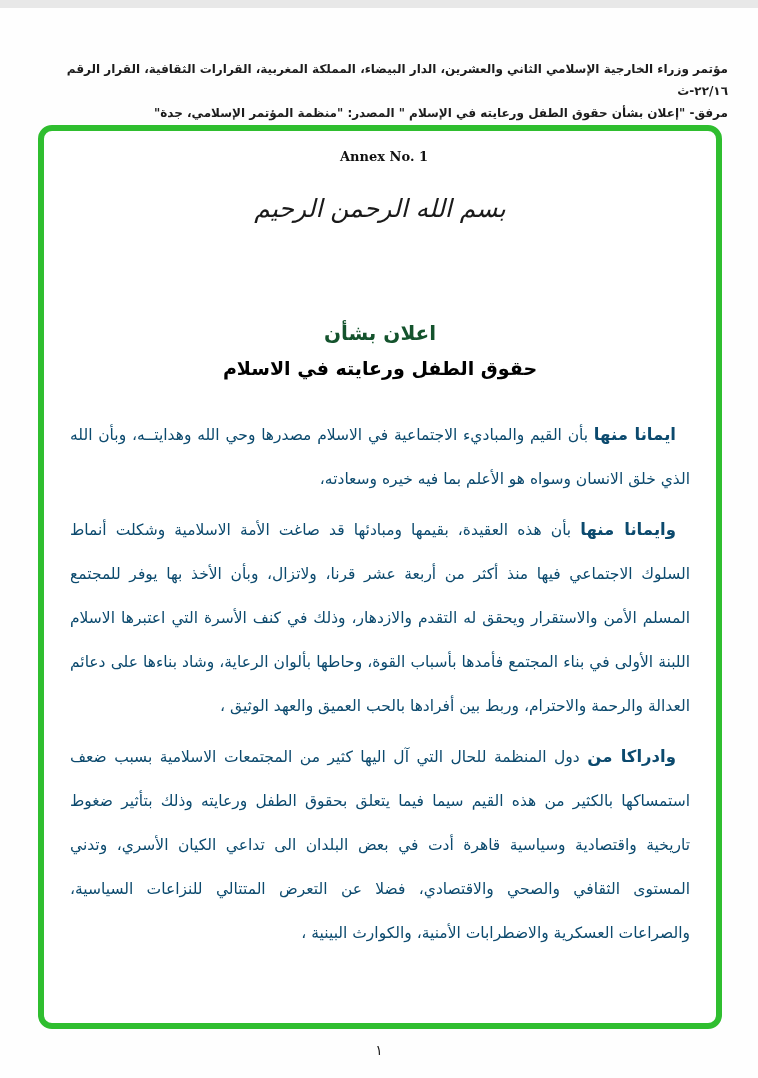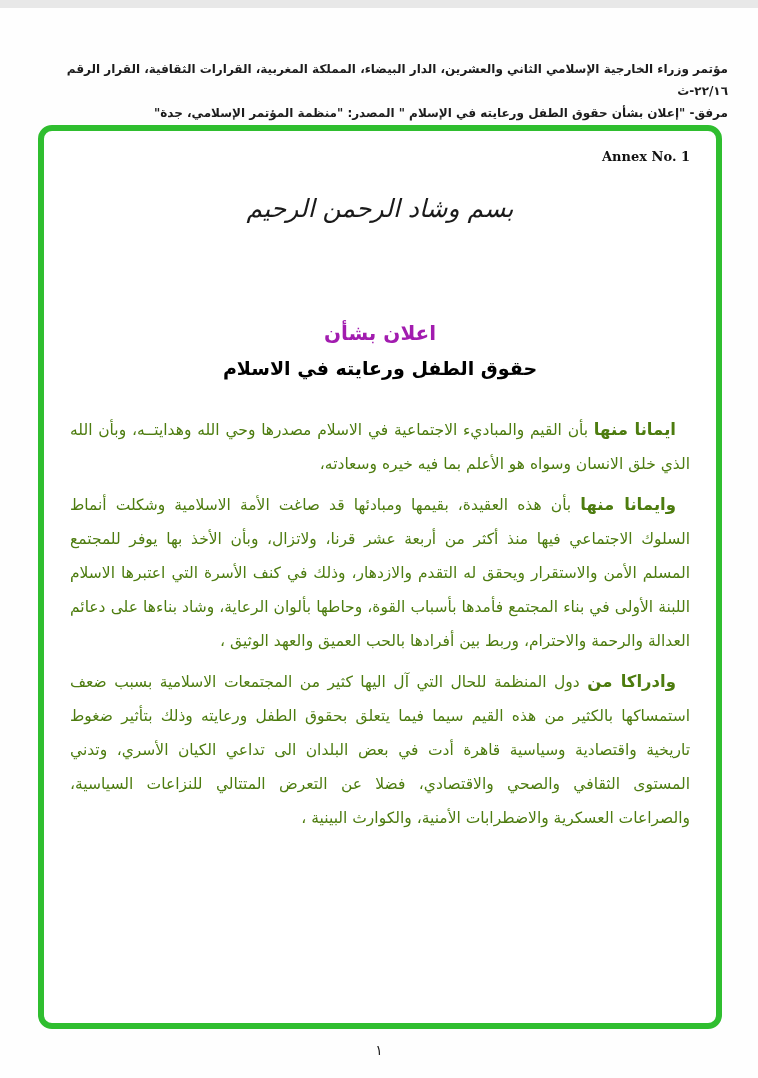--- a/index.html
+++ b/index.html
@@ -34,42 +34,42 @@
     width: 684px;
     height: 904px;
     box-sizing: border-box;
     border: 6px solid #2fbe2f;
     border-radius: 14px;
     padding: 10px 26px 0 26px;
     background: #ffffff;
   }
   .annex {
     direction: ltr;
-    text-align: right;
+    text-align: center;
     font-family: "DejaVu Serif", serif;
     font-weight: 700;
     font-size: 13px;
     margin: 8px 0 0 8px;
     color: #111;
   }
   .bismillah {
     direction: rtl;
     text-align: center;
     font-size: 25px;
     font-style: italic;
     margin-top: 30px;
     color: #1a1a1a;
   }
   .title-1 {
     direction: rtl;
     text-align: center;
     font-size: 20px;
     font-weight: 700;
     margin-top: 98px;
-    color: #a21caf;
+    color: #14532d;
   }
   .title-2 {
     direction: rtl;
     text-align: center;
     font-size: 19px;
     font-weight: 700;
     margin-top: 12px;
     color: #000;
   }
   .preamble {
@@ -77,23 +77,23 @@
     text-align: center;
     font-size: 24px;
     font-style: italic;
     margin-top: 34px;
     color: #161616;
   }
   .body-text {
     direction: rtl;
     margin-top: 34px;
     font-size: 15.5px;
-    line-height: 34px;
+    line-height: 44px;
     text-align: justify;
-    color: #4d7c0f;
+    color: #0c4a6e;
   }
   .body-text p {
     margin: 0 0 7px 0;
     text-indent: 14px;
   }
   .body-text .lead {
     font-weight: 700;
     font-size: 16.5px;
   }
   .page-number {
@@ -113,21 +113,21 @@
 
   <div class="doc-header">
     <div>مؤتمر وزراء الخارجية الإسلامي الثاني والعشرين، الدار البيضاء، المملكة المغربية، القرارات الثقافية، القرار الرقم ٢٢/١٦-ث</div>
     <div>مرفق- "إعلان بشأن حقوق الطفل ورعايته في الإسلام " المصدر: "منظمة المؤتمر الإسلامي، جدة"</div>
   </div>
 
   <div class="frame" style="border-color: rgb(47, 190, 47);">
 
     <div class="annex">Annex No. 1</div>
 
-    <div class="bismillah">بسم وشاد الرحمن الرحيم</div>
+    <div class="bismillah">بسم الله الرحمن الرحيم</div>
 
     <div class="title-1">اعلان بشأن</div>
     <div class="title-2">حقوق الطفل ورعايته في الاسلام</div>
 
 
     <div class="body-text">
       <p>
         <span class="lead">ايمانا منها</span><span> بأن القيم والمباديء الاجتماعية في الاسلام مصدرها وحي الله وهدايتــه، وبأن الله الذي خلق الانسان وسواه هو الأعلم بما فيه خيره وسعادته،</span>
       </p>
       <p>

